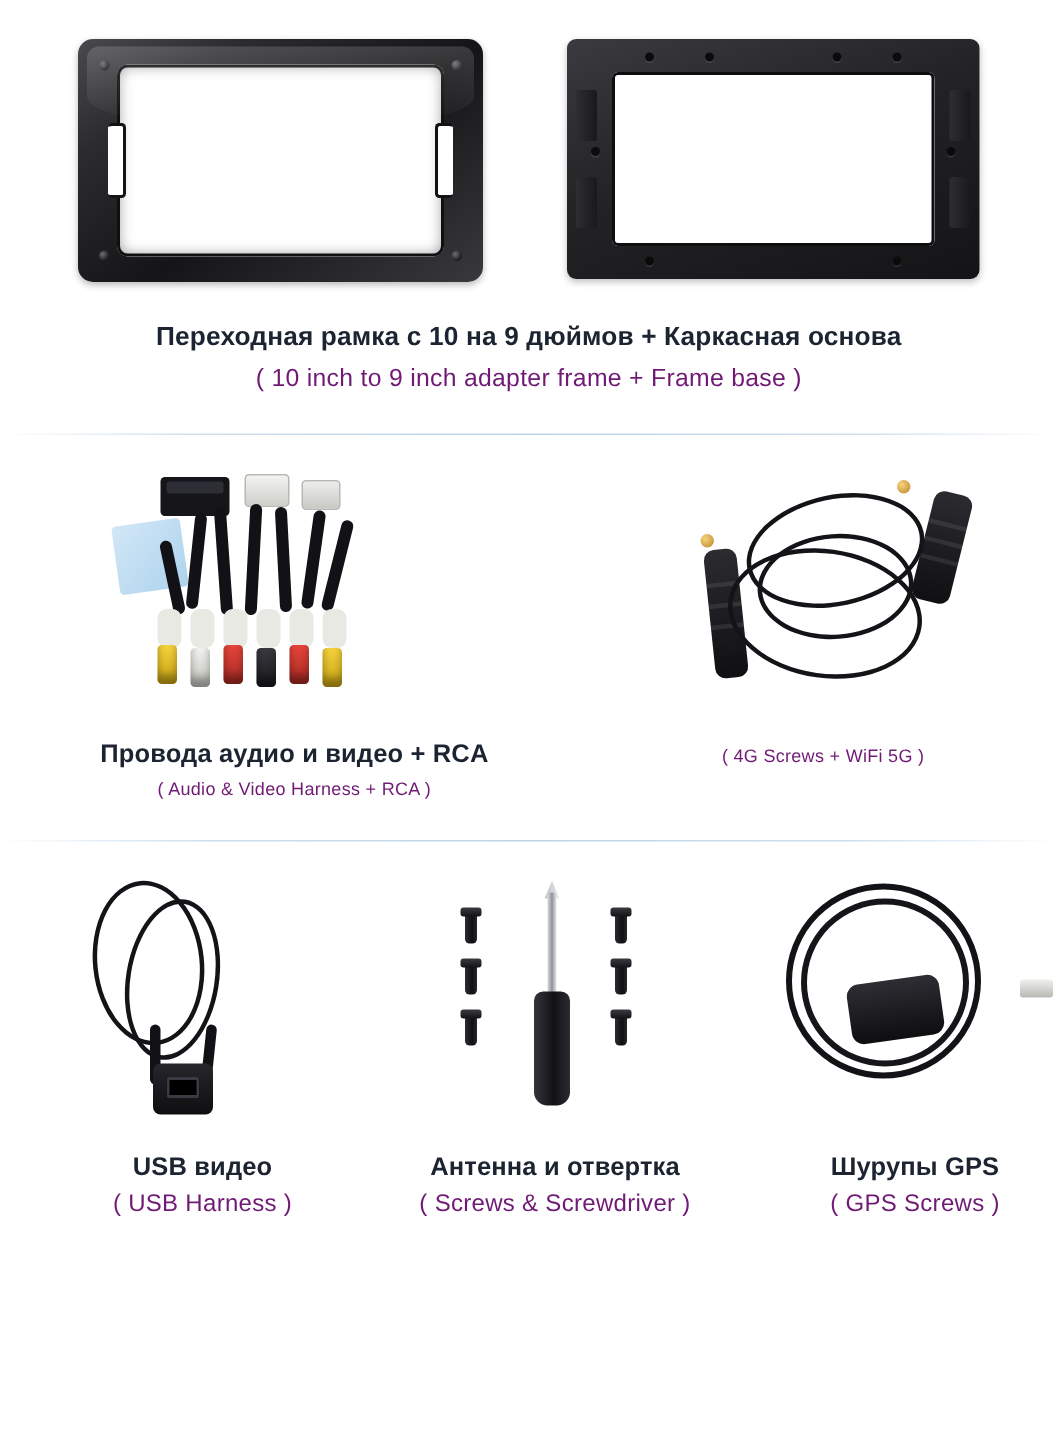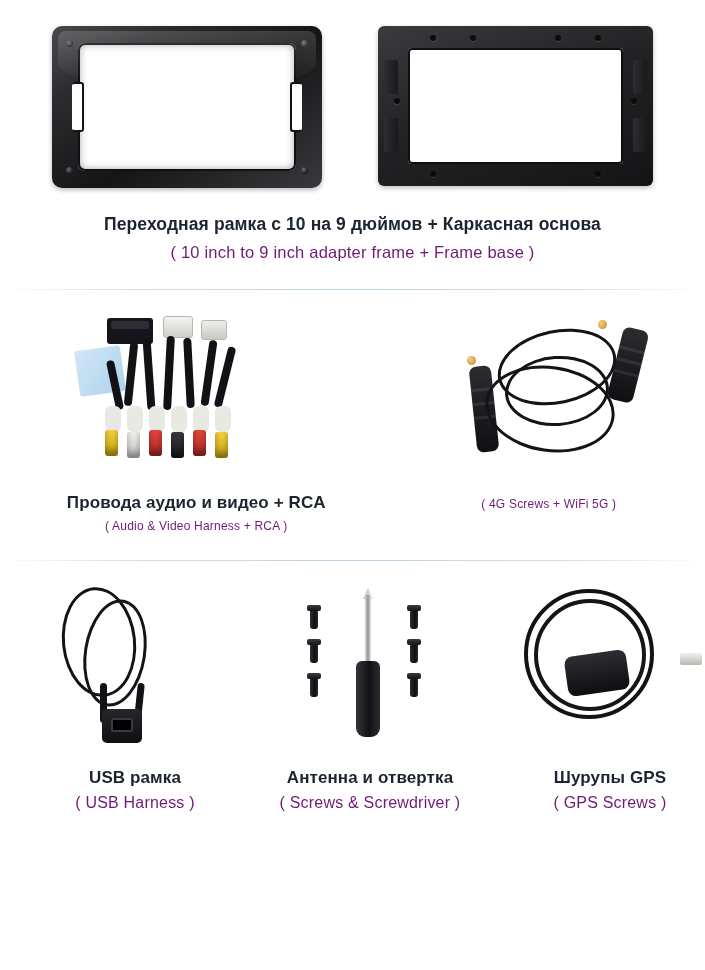--- a/index.html
+++ b/index.html
@@ -435,21 +435,21 @@
     <div class="cell">
       <div class="art usb">
         <div class="cable" style="left:22px;top:8px;width:74px;height:110px;transform:rotate(-6deg);"></div>
         <div class="cable" style="left:44px;top:20px;width:62px;height:108px;transform:rotate(9deg);"></div>
         <div class="wire" style="left:60px;top:104px;width:7px;height:40px;"></div>
         <div class="wire" style="left:96px;top:104px;width:7px;height:36px;transform:rotate(6deg);"></div>
         <div class="usb-head"></div>
       </div>
 
       <div class="caption-block cap-cell">
-        <div class="cap-ru">USB рамка</div>
+        <div class="cap-ru">USB видео</div>
         <div class="cap-en">( USB Harness )</div>
       </div>
     </div>
 
     <div class="cell">
       <div class="art tools">
         <div class="sd-tip"></div>
         <div class="sd-shaft"></div>
         <div class="sd-handle"></div>
         <div class="screw-s" style="left:40px;top:30px;"></div>

